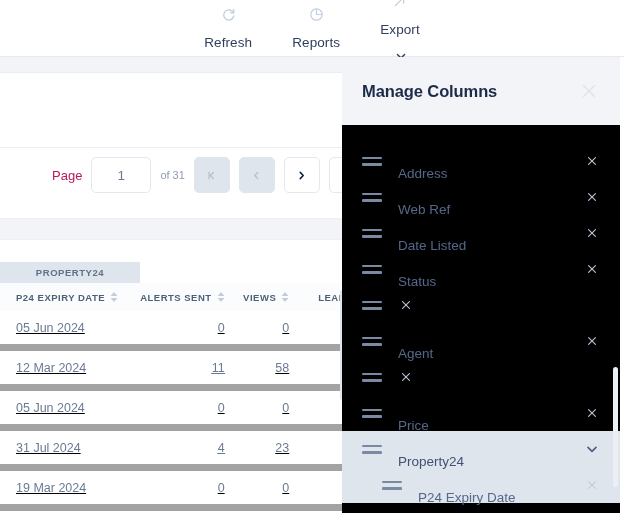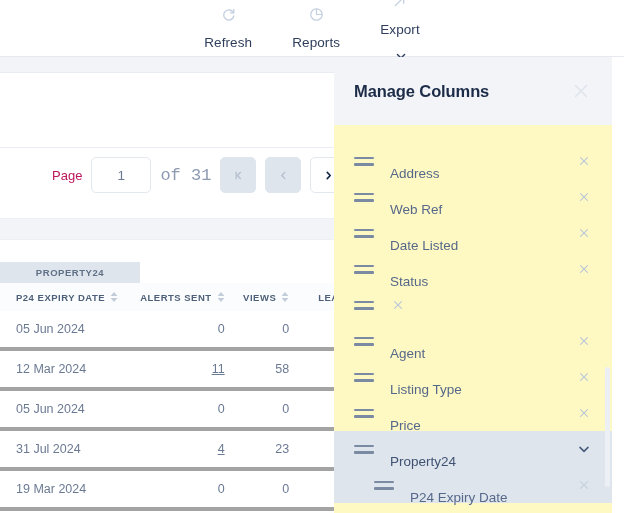--- a/index.html
+++ b/index.html
@@ -111,24 +111,23 @@
     border: 1px solid #e3e8ef;
     border-radius: 5px;
     background: #fff;
     text-align: center;
     font-size: 13.5px;
     color: #6b7a93;
     font-family: "Liberation Sans", sans-serif;
     outline: none;
   }
   .pg-of {
-    font-size: 17px;
+    font-size: 11px;
     color: #8d9ab1;
     white-space: nowrap;
-    font-family: Liberation Mono, monospace;
   }
   .pg-btn {
     width: 36px; height: 36px;
     border-radius: 5px;
     display: flex;
     align-items: center;
     justify-content: center;
     font-size: 12px;
     cursor: pointer;
     border: 1px solid transparent;
@@ -209,22 +208,23 @@
     flex-direction: column;
     gap: 1px;
     color: #c3ccd9;
     flex: none;
   }
 
   .tbl-row {
     display: flex;
     height: 40px;
     align-items: center;
-    border-bottom: 4px solid #a3a3a3;
+    border-bottom: 7px solid #a3a3a3;
     background: #ffffff;
+    text-decoration: underline;
   }
   .tbl-row:first-of-type { border-top: 1px solid #eef1f5; }
   .td {
     font-size: 12.5px;
     color: #6b7a93;
     white-space: nowrap;
   }
   .td-expiry { width: 142px; padding-left: 16px; }
   .td-alerts { width: 100px; text-align: right; }
   .td-views  { width: 70px; text-align: right; }
@@ -240,24 +240,24 @@
     position: absolute;
     right: 1px; top: 233px;
     width: 4px; height: 110px;
     background: #dfe5ed;
     border-radius: 2px;
   }
 
   
   .panel {
     position: absolute;
-    right: 12px; top: 57px;
+    right: 4px; top: 57px;
     width: 278px;
     height: 456px;
-    background: #fef9c3;
+    background: #000000;
     overflow: hidden;
   }
   .panel-header {
     height: 68px;
     background: #f2f4f8;
     display: flex;
     align-items: center;
     justify-content: space-between;
     padding: 0 20px 0 20px;
   }
@@ -596,21 +596,20 @@
               <line x1="11" y1="3" x2="3" y2="11"></line>
             </svg>
         </span>
       </div>
 
       <div class="col-item">
         <span class="drag-handle">
             <span></span>
             <span></span>
           </span>
-        <span class="col-label">Listing Type</span>
         <span class="col-remove">
           <svg viewBox="0 0 14 14" width="12" height="12" fill="none" stroke="currentColor" stroke-width="1.3" stroke-linecap="round">
               <line x1="3" y1="3" x2="11" y2="11"></line>
               <line x1="11" y1="3" x2="3" y2="11"></line>
             </svg>
         </span>
       </div>
 
       <div class="col-item">
         <span class="drag-handle">

